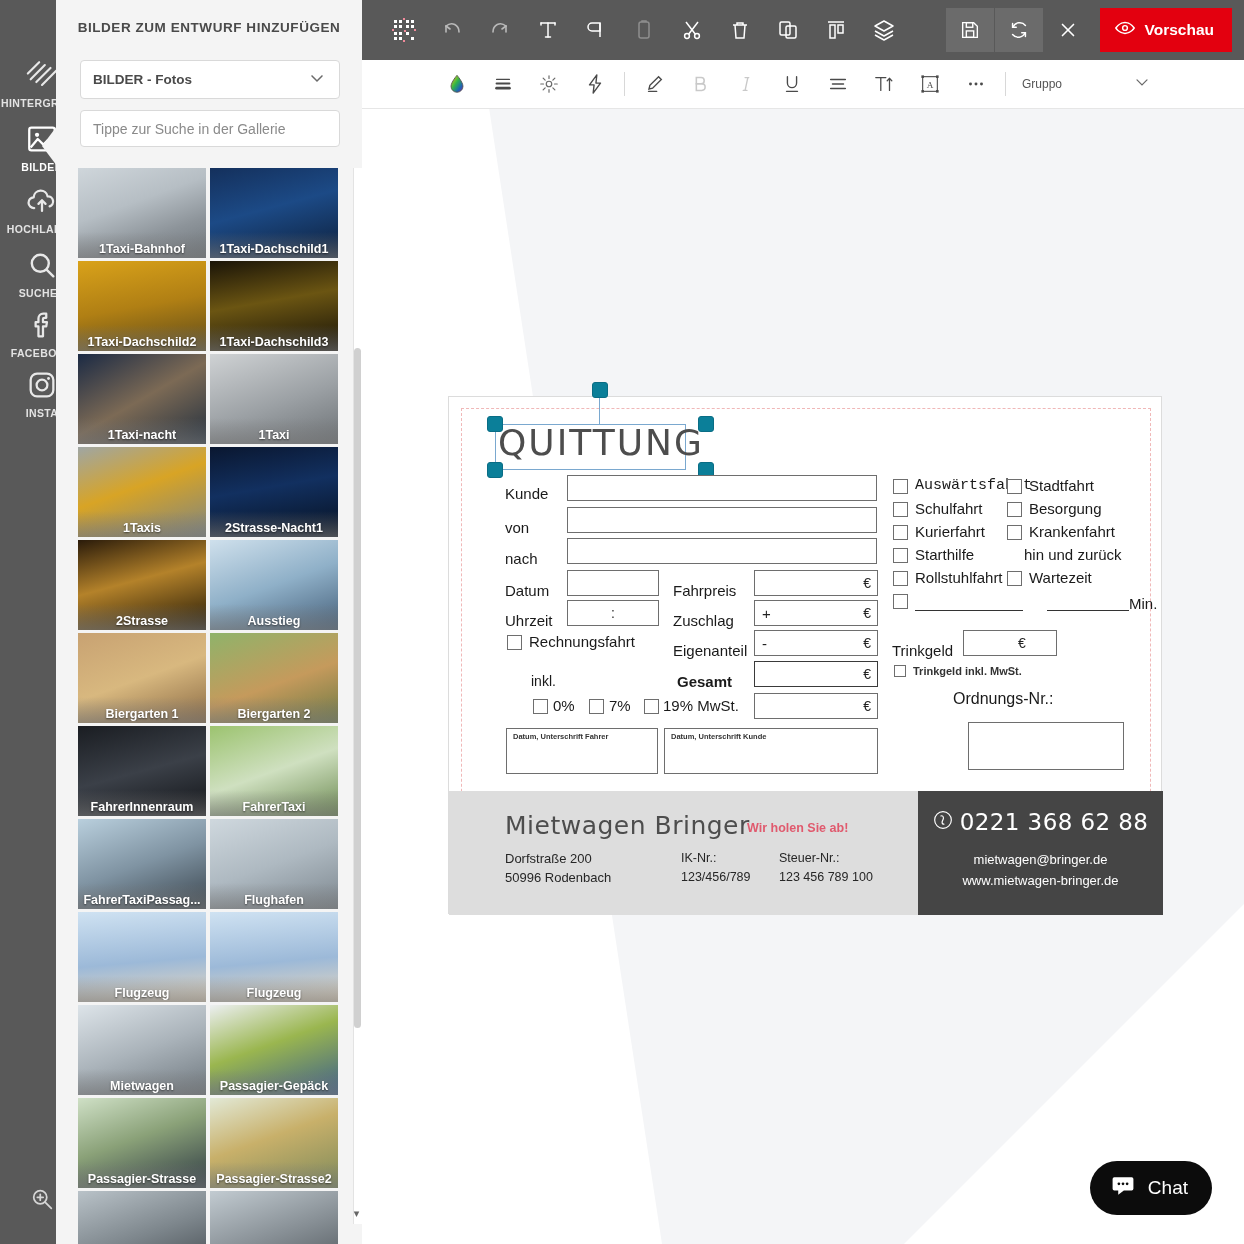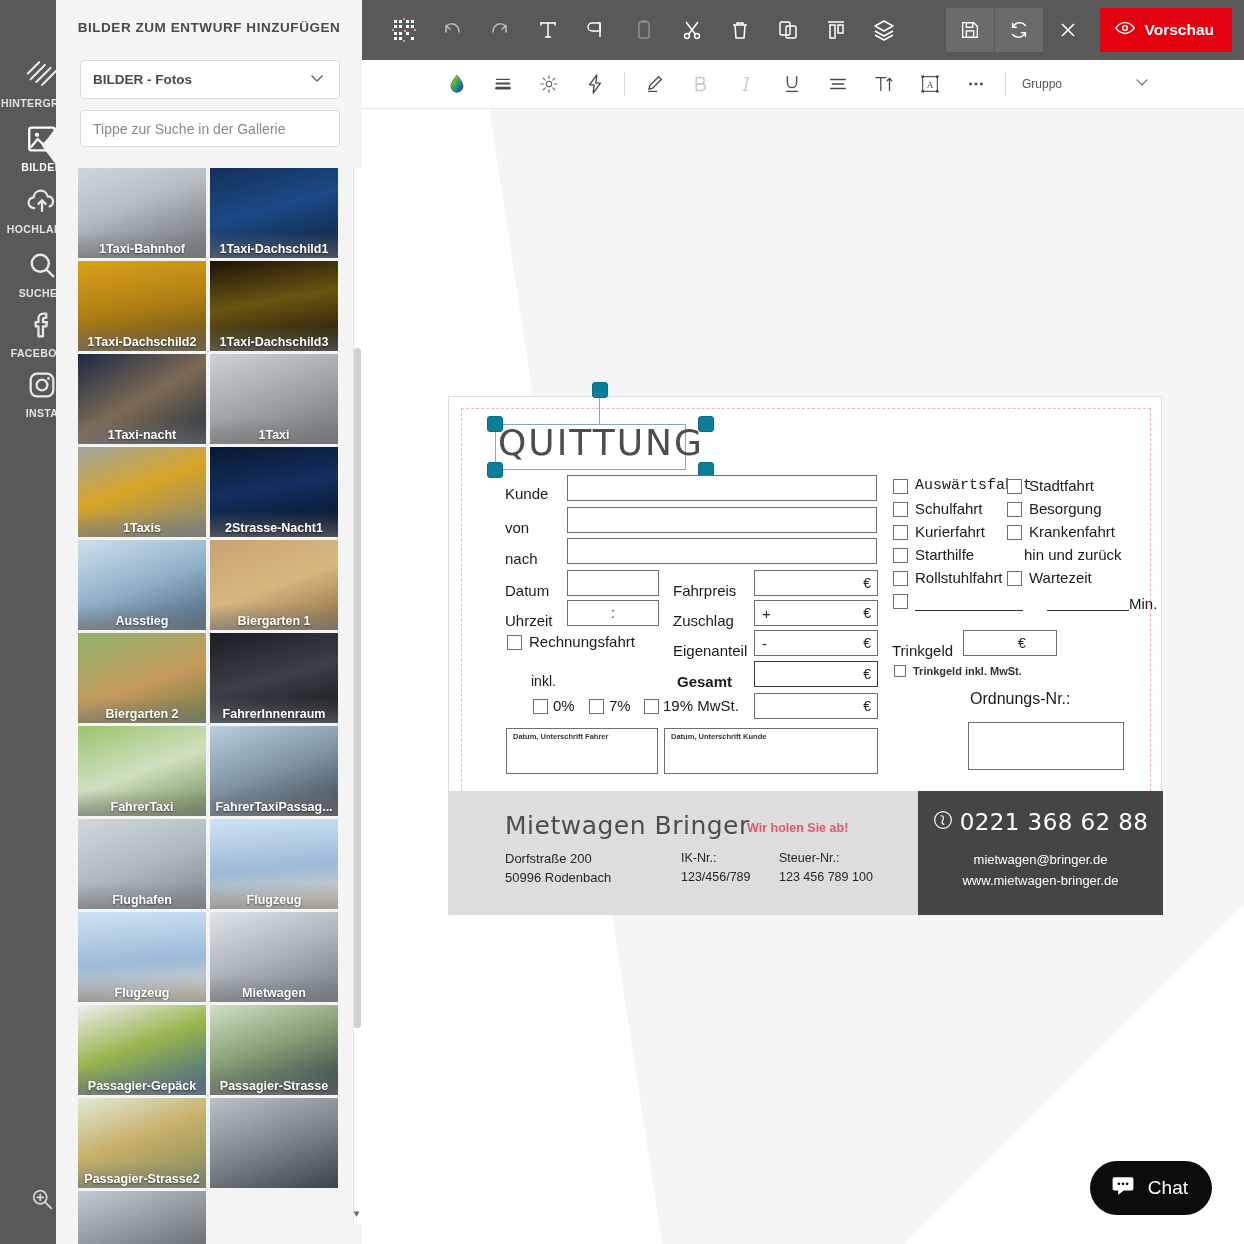--- a/index.html
+++ b/index.html
@@ -437,21 +437,21 @@
         <div class="uline" style="left:598px; top:213px; width:82px;"></div>
         <div class="chk-label" style="left:680px; top:198px;">Min.</div>
 
         <div class="fld-label" style="left:443px; top:245px;">Trinkgeld</div>
         <div class="fld-box" style="left:514px; top:233px; width:94px; height:26px;">
           <span class="euro" style="right:auto; left:54px;">€</span>
         </div>
         <div class="cbx sm" style="left:445px; top:268px;"></div>
         <div class="chk-label sm" style="left:464px; top:268px;">Trinkgeld inkl. MwSt.</div>
 
-        <div class="fld-label" style="left:521px; top:293px; font-size:16px;">Ordnungs-Nr.:</div>
+        <div class="fld-label" style="left:504px; top:293px; font-size:16px;">Ordnungs-Nr.:</div>
         <div class="fld-box" style="left:519px; top:325px; width:156px; height:48px;"></div>
       </div>
 
       <div class="doc-foot">
         <div class="brand">Mietwagen Bringer</div>
         <div class="tag">Wir holen Sie ab!</div>
         <div class="addr">
           <div>Dorfstraße 200</div>
           <div>50996 Rodenbach</div>
         </div>
@@ -847,20 +847,25 @@
             <div class="art" style="background: linear-gradient(160deg, rgb(159, 166, 164) 0%, rgb(216, 164, 37) 45%, rgb(126, 133, 130) 100%);"></div>
             <div class="shade"></div>
             <div class="cap">1Taxis</div>
           </div>
           <div class="thumb">
             <div class="art" style="background: linear-gradient(170deg, rgb(10, 23, 48) 0%, rgb(18, 48, 96) 45%, rgb(6, 16, 31) 100%);"></div>
             <div class="shade"></div>
             <div class="cap">2Strasse-Nacht1</div>
           </div>
           <div class="thumb">
+            <div class="art" style="background: linear-gradient(165deg, rgb(42, 27, 10) 0%, rgb(180, 130, 42) 45%, rgb(34, 24, 6) 100%);"></div>
+            <div class="shade"></div>
+            <div class="cap">2Strasse</div>
+          </div>
+          <div class="thumb">
             <div class="art" style="background: linear-gradient(160deg, rgb(207, 224, 236) 0%, rgb(143, 176, 200) 50%, rgb(70, 96, 122) 100%);"></div>
             <div class="shade"></div>
             <div class="cap">Ausstieg</div>
           </div>
           <div class="thumb">
             <div class="art" style="background: linear-gradient(160deg, rgb(200, 162, 114) 0%, rgb(216, 184, 127) 50%, rgb(138, 106, 68) 100%);"></div>
             <div class="shade"></div>
             <div class="cap">Biergarten 1</div>
           </div>
           <div class="thumb">

